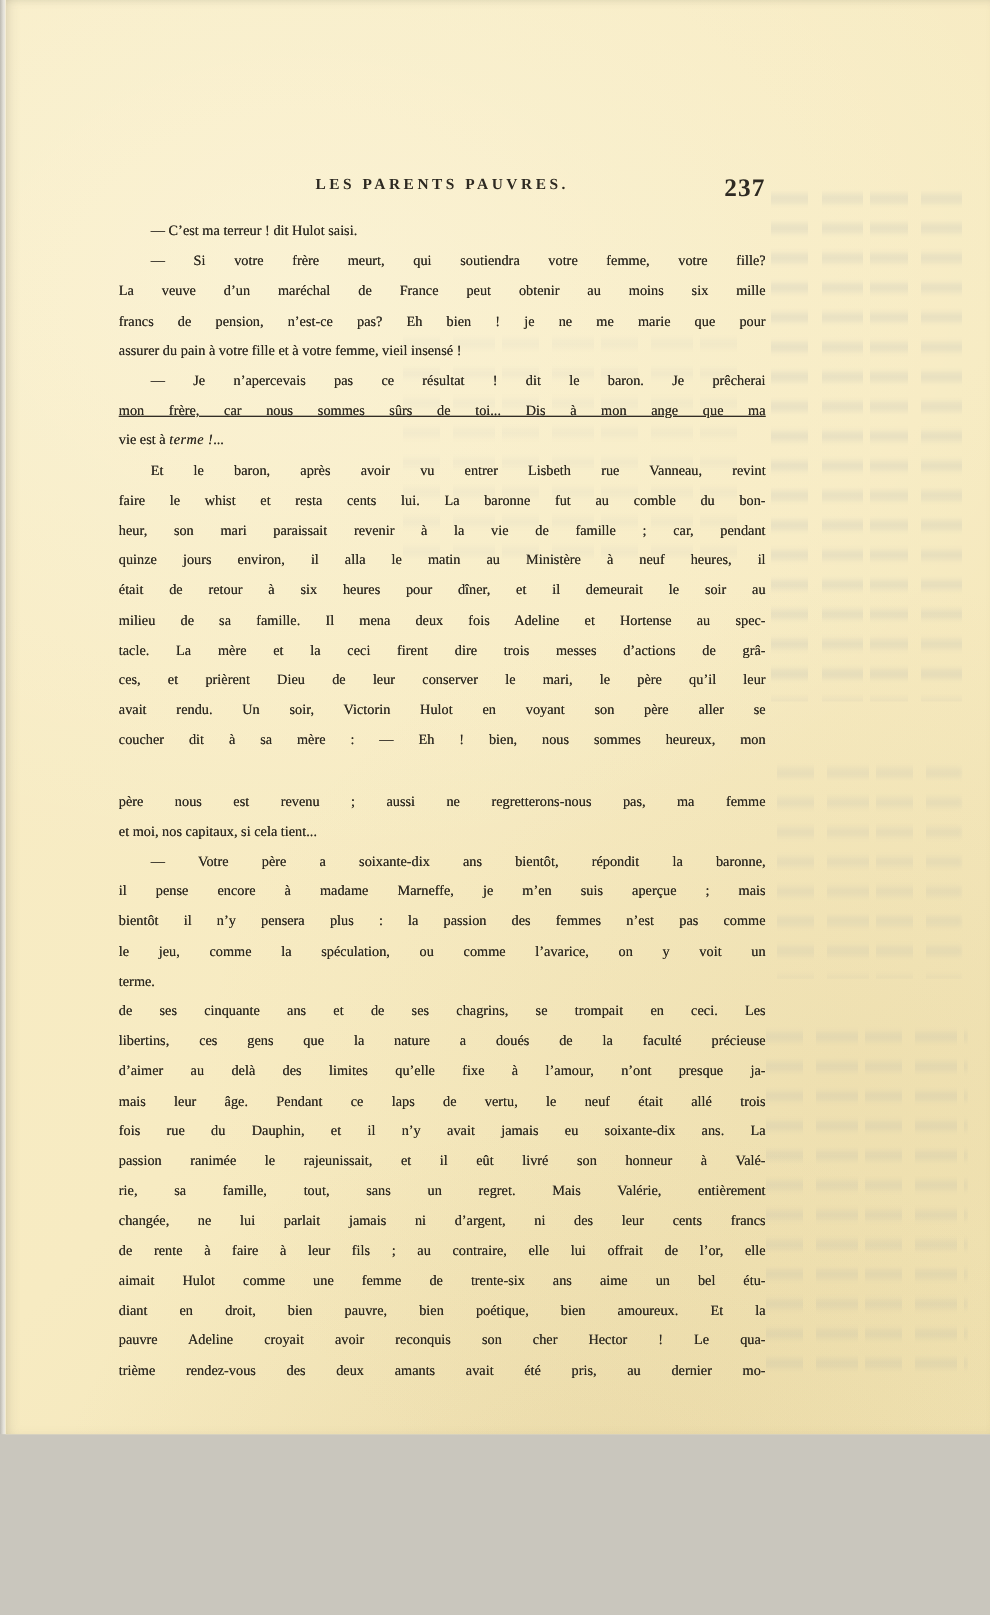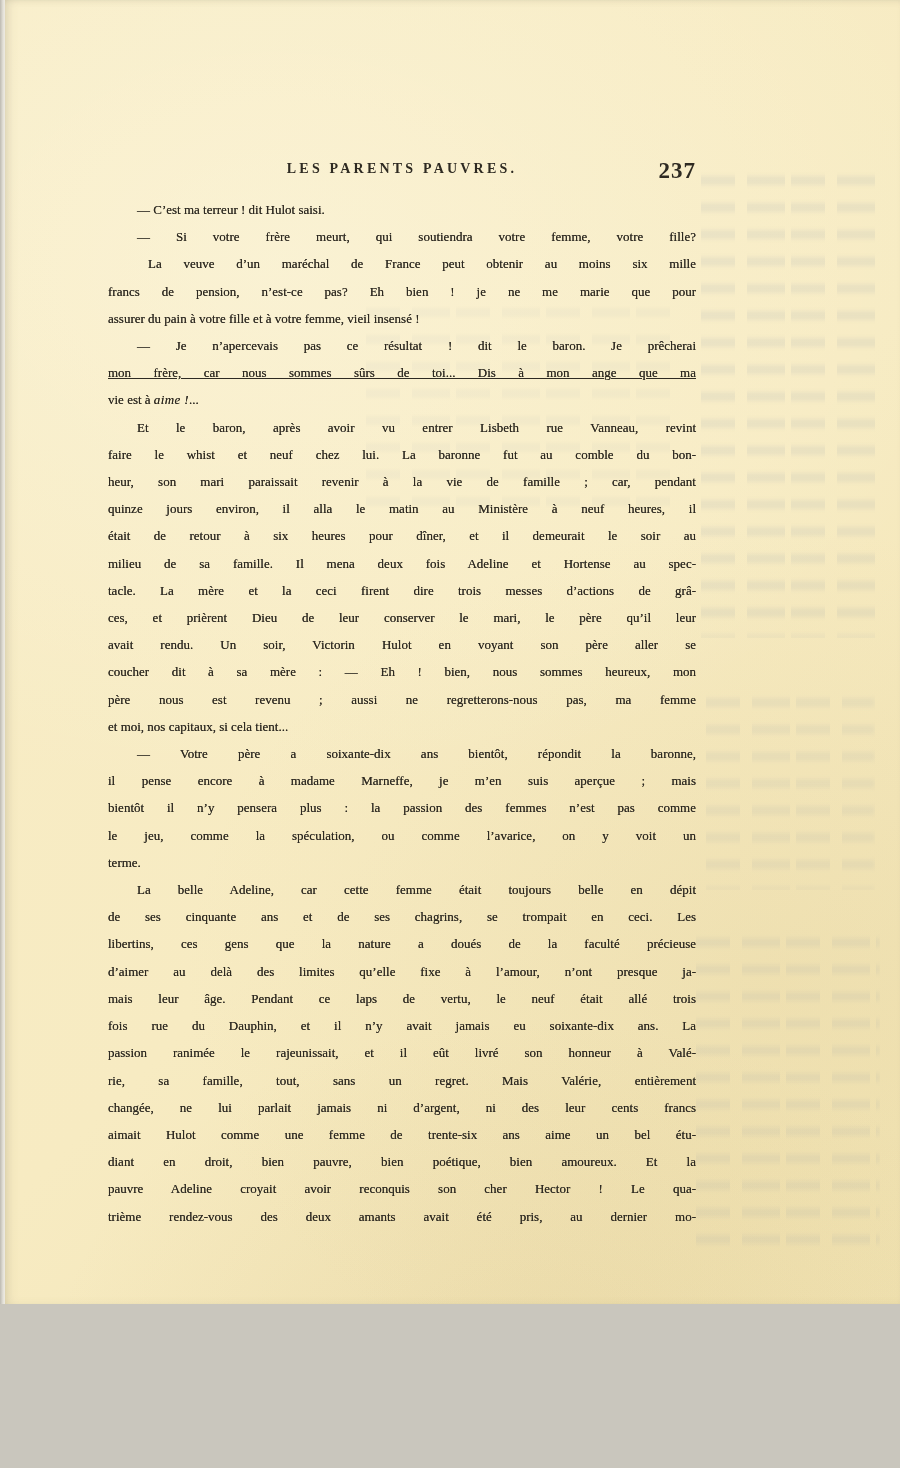--- a/index.html
+++ b/index.html
@@ -71,59 +71,59 @@
     <div class="running-title">LES PARENTS PAUVRES.</div>
     <div class="folio">237</div>
   </div>
 
   <div class="text-block">
       <div class="para">
         <div class="line first para-end" style="text-align-last: left;">— C’est ma terreur ! dit Hulot saisi.</div>
       </div>
       <div class="para">
         <div class="line first" style="text-align-last: justify;">— Si votre frère meurt, qui soutiendra votre femme, votre fille?</div>
-        <div class="line" style="text-align-last: justify; margin-left: 40px;">La veuve d’un maréchal de France peut obtenir au moins six mille</div>
+        <div class="line" style="text-align-last: justify;">La veuve d’un maréchal de France peut obtenir au moins six mille</div>
         <div class="line" style="text-align-last: justify;">francs de pension, n’est-ce pas? Eh bien ! je ne me marie que pour</div>
         <div class="line para-end" style="text-align-last: left;">assurer du pain à votre fille et à votre femme, vieil insensé !</div>
       </div>
       <div class="para">
         <div class="line first" style="text-align-last: justify;">— Je n’apercevais pas ce résultat ! dit le baron. Je prêcherai</div>
         <div class="line" style="text-align-last: justify; text-decoration: underline;">mon frère, car nous sommes sûrs de toi... Dis à mon ange que ma</div>
-        <div class="line para-end" style="text-align-last: left;">vie est à <em>aime !</em>...</div>
+        <div class="line para-end" style="text-align-last: left;">vie est à <em>terme !</em>...</div>
       </div>
       <div class="para">
         <div class="line first" style="text-align-last: justify;">Et le baron, après avoir vu entrer Lisbeth rue Vanneau, revint</div>
-        <div class="line" style="text-align-last: justify;">faire le whist et neuf chez lui. La baronne fut au comble du bon-</div>
+        <div class="line" style="text-align-last: justify;">faire le whist et resta cents lui. La baronne fut au comble du bon-</div>
         <div class="line" style="text-align-last: justify;">heur, son mari paraissait revenir à la vie de famille ; car, pendant</div>
         <div class="line" style="text-align-last: justify;">quinze jours environ, il alla le matin au Ministère à neuf heures, il</div>
         <div class="line" style="text-align-last: justify;">était de retour à six heures pour dîner, et il demeurait le soir au</div>
         <div class="line" style="text-align-last: justify;">milieu de sa famille. Il mena deux fois Adeline et Hortense au spec-</div>
         <div class="line" style="text-align-last: justify;">tacle. La mère et la ceci firent dire trois messes d’actions de grâ-</div>
         <div class="line" style="text-align-last: justify;">ces, et prièrent Dieu de leur conserver le mari, le père qu’il leur</div>
         <div class="line" style="text-align-last: justify;">avait rendu. Un soir, Victorin Hulot en voyant son père aller se</div>
         <div class="line" style="text-align-last: justify;">coucher dit à sa mère : — Eh ! bien, nous sommes heureux, mon</div>
-        <div class="line" style="text-align-last: justify;">père nous est revenu ; aussi ne regretterons-nous pas, ma femme</div>
+        <div class="line" style="text-align-last: justify; margin-top: 29px;">père nous est revenu ; aussi ne regretterons-nous pas, ma femme</div>
         <div class="line para-end" style="text-align-last: left;">et moi, nos capitaux, si cela tient...</div>
       </div>
       <div class="para">
         <div class="line first" style="text-align-last: justify;">— Votre père a soixante-dix ans bientôt, répondit la baronne,</div>
         <div class="line" style="text-align-last: justify;">il pense encore à madame Marneffe, je m’en suis aperçue ; mais</div>
         <div class="line" style="text-align-last: justify;">bientôt il n’y pensera plus : la passion des femmes n’est pas comme</div>
         <div class="line" style="text-align-last: justify;">le jeu, comme la spéculation, ou comme l’avarice, on y voit un</div>
         <div class="line para-end" style="text-align-last: left;">terme.</div>
       </div>
       <div class="para">
-        <div class="line first" style="text-align-last: justify;">La belle Adeline, car cette femme était toujours belle en dépit</div>
         <div class="line" style="text-align-last: justify;">de ses cinquante ans et de ses chagrins, se trompait en ceci. Les</div>
         <div class="line" style="text-align-last: justify;">libertins, ces gens que la nature a doués de la faculté précieuse</div>
         <div class="line" style="text-align-last: justify;">d’aimer au delà des limites qu’elle fixe à l’amour, n’ont presque ja-</div>
         <div class="line" style="text-align-last: justify;">mais leur âge. Pendant ce laps de vertu, le neuf était allé trois</div>
         <div class="line" style="text-align-last: justify;">fois rue du Dauphin, et il n’y avait jamais eu soixante-dix ans. La</div>
         <div class="line" style="text-align-last: justify;">passion ranimée le rajeunissait, et il eût livré son honneur à Valé-</div>
         <div class="line" style="text-align-last: justify;">rie, sa famille, tout, sans un regret. Mais Valérie, entièrement</div>
         <div class="line" style="text-align-last: justify;">changée, ne lui parlait jamais ni d’argent, ni des leur cents francs</div>
+        <div class="line" style="text-align-last: justify;">de rente à faire à leur fils ; au contraire, elle lui offrait de l’or, elle</div>
         <div class="line" style="text-align-last: justify;">aimait Hulot comme une femme de trente-six ans aime un bel étu-</div>
         <div class="line" style="text-align-last: justify;">diant en droit, bien pauvre, bien poétique, bien amoureux. Et la</div>
         <div class="line" style="text-align-last: justify;">pauvre Adeline croyait avoir reconquis son cher Hector ! Le qua-</div>
         <div class="line" style="text-align-last: justify;">trième rendez-vous des deux amants avait été pris, au dernier mo-</div>
       </div>
     </div>
 </div>
 
 </body></html>

